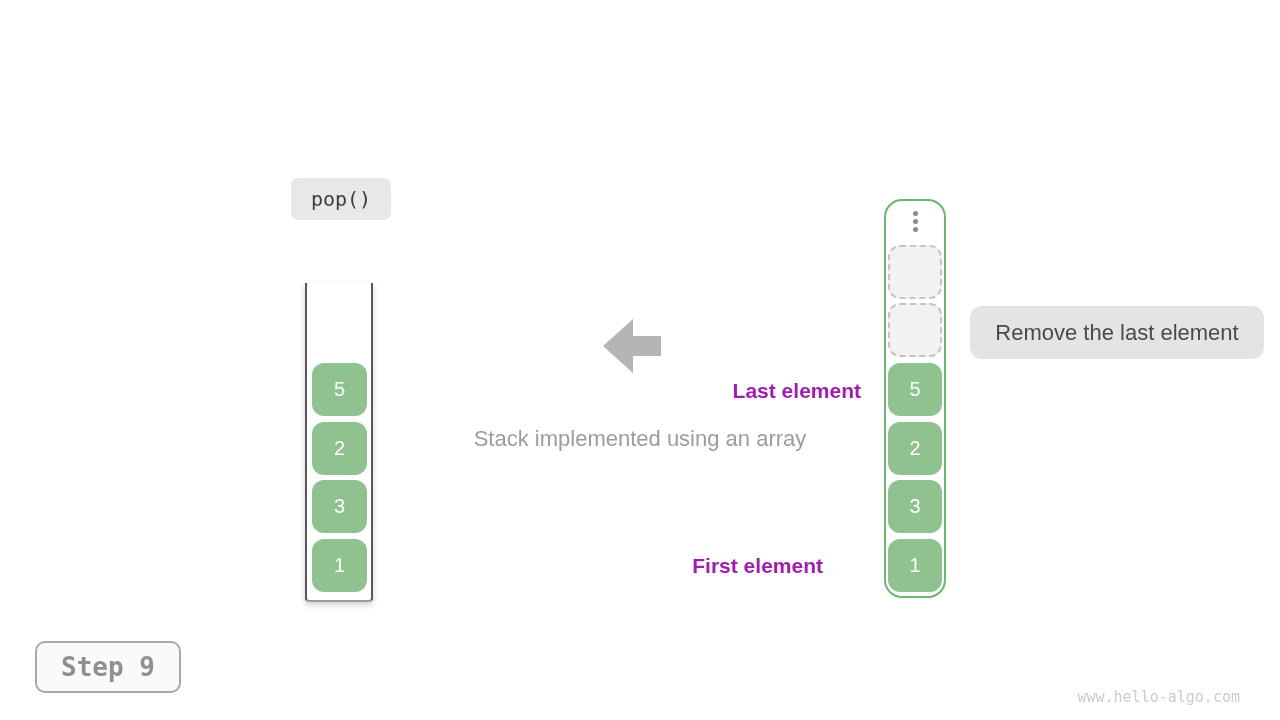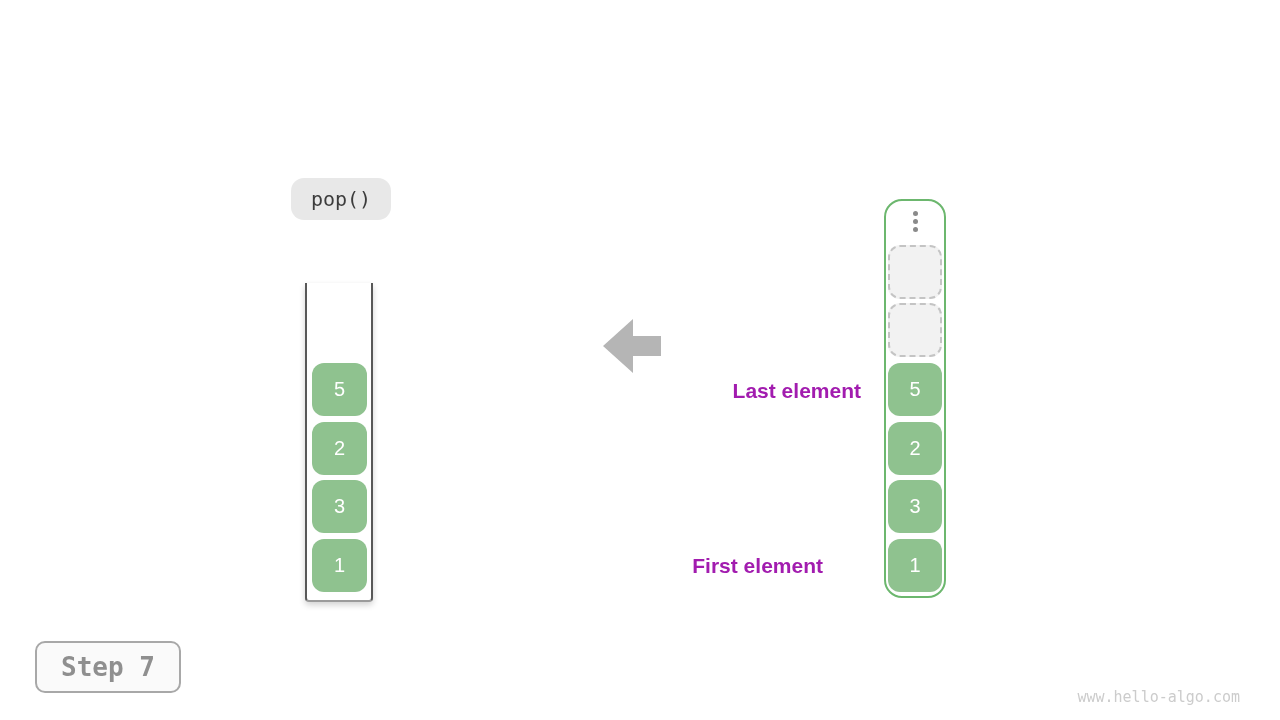--- a/index.html
+++ b/index.html
@@ -3,21 +3,21 @@
 <meta charset="utf-8">
 <style>
   html,body{margin:0;padding:0;background:#fff;}
   #stage{
     position:relative;width:1280px;height:720px;background:#ffffff;
     font-family:"Liberation Sans",sans-serif;overflow:hidden;
   }
   
   .op-label{
     position:absolute;left:291px;top:178px;width:100px;height:42px;
-    background:#e8e8e8;border-radius:13px;
+    background:#e8e8e8;border-radius:7px;
     display:flex;align-items:center;justify-content:center;
     font-family:"DejaVu Sans Mono",monospace;font-size:20px;color:#3c3c3c;
   }
   
   .stack-box{
     position:absolute;left:305px;top:283px;width:68px;height:319px;
     box-sizing:border-box;
     border-left:2px solid #585858;border-right:2px solid #585858;
     border-bottom:2px solid #9b9b9b;
     border-radius:0 0 4px 4px;
@@ -90,35 +90,39 @@
     <div class="cell" style="top:80px">5</div>
     <div class="cell" style="top:139px">2</div>
     <div class="cell" style="top:197px">3</div>
     <div class="cell" style="top:256px">1</div>
   </div>
 
   <svg class="arrow" viewBox="0 0 58 54">
     <polygon points="30,0 30,17 58,17 58,37 30,37 30,54 0,27" fill="#B5B5B5"></polygon>
   </svg>
   <div class="bold-label label-last">Last element</div>
+  <div class="caption">Stack implemented using an array</div>
   <div class="bold-label label-first">First element</div>
 
   <div class="array-box">
     <div class="ellipsis">
         <i></i>
         <i></i>
         <i></i>
       </div>
     <div class="empty-slot" style="top:44px"></div>
     <div class="empty-slot" style="top:102px"></div>
     <div class="cell" style="top:162px">5</div>
     <div class="cell" style="top:221px">2</div>
     <div class="cell" style="top:279px">3</div>
     <div class="cell" style="top:338px">1</div>
   </div>
 
+  <div class="remove-note">
+    <span>Remove the last element</span>
+  </div>
 
   <div class="step-badge">
-    <span>Step 7</span>
+    <span>Step 9</span>
   </div>
   <div class="watermark">www.hello-algo.com</div>
 
 </div>
 
 </body></html>

